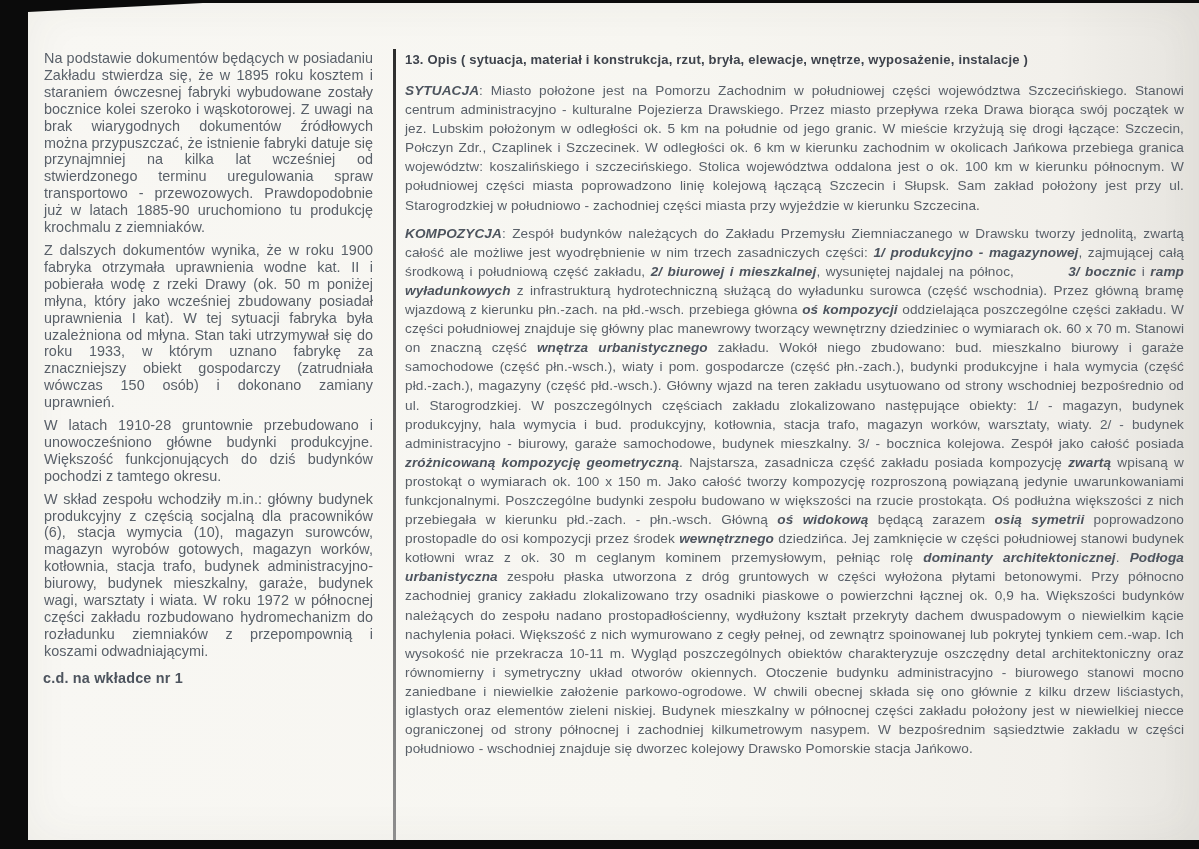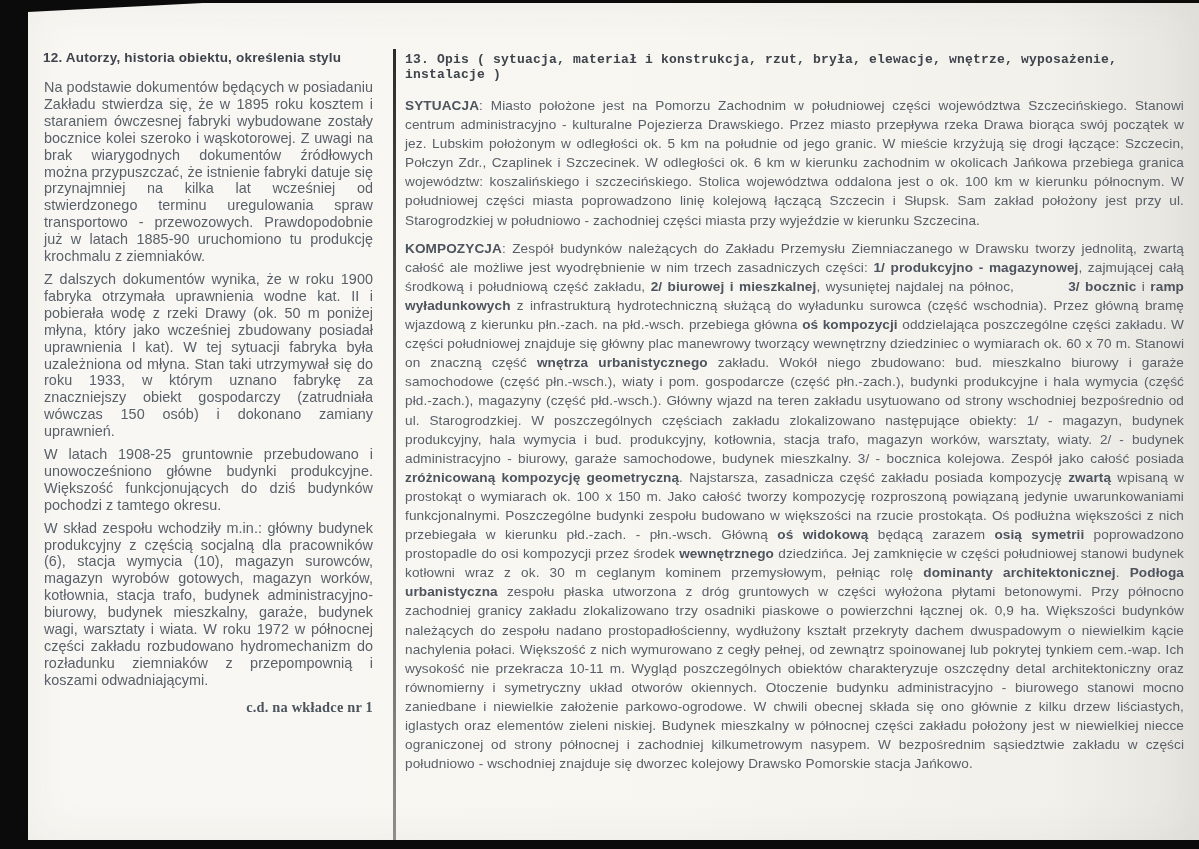--- a/index.html
+++ b/index.html
@@ -27,48 +27,47 @@
     color:#596069;
   }
   .col-right{
     position:absolute;left:377px;top:49px;width:779px;
     color:#596069;
   }
   .heading{
     font-weight:bold;color:#3e434c;letter-spacing:0.2px;
   }
   .col-left .heading{font-size:13.5px;margin-bottom:14px;}
-  .col-right .heading{font-size:13px;margin-bottom:14px;font-family:Liberation Mono, monospace;}
+  .col-right .heading{font-size:13px;margin-bottom:14px;}
   .col-left .para{
     font-size:14.4px;line-height:16.9px;text-align:justify;
     margin:0 0 6px 1px;letter-spacing:0.05px;
   }
   .col-right .para{
     font-size:13.6px;line-height:19.1px;text-align:justify;
     margin:0 0 9px 0;letter-spacing:0.1px;
   }
-  .b{font-weight:bold;color:#4d545e;}
+  .b{font-weight:bold;color:#4d545e;font-style:italic;}
   .footer-note{
     font-weight:bold;font-size:14.4px;color:#4d545e;
-    text-align:right;margin-top:10px;letter-spacing:0.2px;font-family:Liberation Serif, serif;
+    text-align:left;margin-top:10px;letter-spacing:0.2px;
   }
 </style>
 </head>
 <body>
 
 <div class="page">
   <div class="corner-skew"></div>
   <div class="divider"></div>
 
   <div class="col-left">
-    <div class="heading">12. Autorzy, historia obiektu, określenia stylu</div>
     <div class="body">
         <p class="para"><span>Na podstawie dokumentów będących w posiadaniu Zakładu stwierdza się, że w 1895 roku kosztem i staraniem ówczesnej fabryki wybudowane zostały bocznice kolei szeroko i wąskotorowej. Z uwagi na brak wiarygodnych dokumentów źródłowych można przypuszczać, że istnienie fabryki datuje się przynajmniej na kilka lat wcześniej od stwierdzonego terminu uregulowania spraw transportowo - przewozowych. Prawdopodobnie już w latach 1885-90 uruchomiono tu produkcję krochmalu z ziemniaków.</span></p>
         <p class="para"><span>Z dalszych dokumentów wynika, że w roku 1900 fabryka otrzymała uprawnienia wodne kat. II i pobierała wodę z rzeki Drawy (ok. 50 m poniżej młyna, który jako wcześniej zbudowany posiadał uprawnienia I kat). W tej sytuacji fabryka była uzależniona od młyna. Stan taki utrzymywał się do roku 1933, w którym uznano fabrykę za znaczniejszy obiekt gospodarczy (zatrudniała wówczas 150 osób) i dokonano zamiany uprawnień.</span></p>
-        <p class="para"><span>W latach 1908-25 gruntownie przebudowano i unowocześniono główne budynki produkcyjne. Większość funkcjonujących do dziś budynków pochodzi z tamtego okresu.</span></p>
+        <p class="para"><span>W latach 1910-28 gruntownie przebudowano i unowocześniono główne budynki produkcyjne. Większość funkcjonujących do dziś budynków pochodzi z tamtego okresu.</span></p>
         <p class="para"><span>W skład zespołu wchodziły m.in.: główny budynek produkcyjny z częścią socjalną dla pracowników (6), stacja wymycia (10), magazyn surowców, magazyn wyrobów gotowych, magazyn worków, kotłownia, stacja trafo, budynek administracyjno-biurowy, budynek mieszkalny, garaże, budynek wagi, warsztaty i wiata. W roku 1972 w północnej części zakładu rozbudowano hydromechanizm do rozładunku ziemniaków z przepompownią i koszami odwadniającymi.</span></p>
       </div>
     <div class="footer-note">c.d. na wkładce nr 1</div>
   </div>
 
   <div class="col-right">
     <div class="heading">13. Opis ( sytuacja, materiał i konstrukcja, rzut, bryła, elewacje, wnętrze, wyposażenie, instalacje )</div>
     <div class="body">
         <p class="para"><span class="b">SYTUACJA</span><span>: Miasto położone jest na Pomorzu Zachodnim w południowej części województwa Szczecińskiego. Stanowi centrum administracyjno - kulturalne Pojezierza Drawskiego. Przez miasto przepływa rzeka Drawa biorąca swój początek w jez. Lubskim położonym w odległości ok. 5 km na południe od jego granic. W mieście krzyżują się drogi łączące: Szczecin, Połczyn Zdr., Czaplinek i Szczecinek. W odległości ok. 6 km w kierunku zachodnim w okolicach Jańkowa przebiega granica województw: koszalińskiego i szczecińskiego. Stolica województwa oddalona jest o ok. 100 km w kierunku północnym. W południowej części miasta poprowadzono linię kolejową łączącą Szczecin i Słupsk. Sam zakład położony jest przy ul. Starogrodzkiej w południowo - zachodniej części miasta przy wyjeździe w kierunku Szczecina.</span></p>
         <p class="para"><span class="b">KOMPOZYCJA</span><span>: Zespół budynków należących do Zakładu Przemysłu Ziemniaczanego w Drawsku tworzy jednolitą, zwartą całość ale możliwe jest wyodrębnienie w nim trzech zasadniczych części: </span><span class="b">1/  produkcyjno - magazynowej</span><span>, zajmującej całą środkową i południową część zakładu, </span><span class="b">2/ biurowej i mieszkalnej</span><span>, wysuniętej najdalej na północ, &nbsp;&nbsp;&nbsp;&nbsp;&nbsp;&nbsp;&nbsp;&nbsp; </span><span class="b">3/ bocznic</span><span> i </span><span class="b">ramp wyładunkowych</span><span> z infrastrukturą hydrotechniczną służącą do wyładunku surowca (część wschodnia). Przez główną bramę wjazdową z kierunku płn.-zach. na płd.-wsch. przebiega główna </span><span class="b">oś kompozycji</span><span> oddzielająca poszczególne części zakładu. W części południowej znajduje się główny plac manewrowy tworzący wewnętrzny dziedziniec o wymiarach ok. 60 x 70 m. Stanowi on znaczną część </span><span class="b">wnętrza urbanistycznego</span><span> zakładu. Wokół niego zbudowano: bud. mieszkalno biurowy i garaże samochodowe (część płn.-wsch.), wiaty i pom. gospodarcze (część płn.-zach.), budynki produkcyjne i hala wymycia (część płd.-zach.), magazyny (część płd.-wsch.). Główny wjazd na teren zakładu usytuowano od strony wschodniej bezpośrednio od ul. Starogrodzkiej. W poszczególnych częściach zakładu zlokalizowano następujące obiekty: 1/ - magazyn, budynek produkcyjny, hala wymycia i bud. produkcyjny, kotłownia, stacja trafo, magazyn worków, warsztaty, wiaty. 2/ - budynek administracyjno - biurowy, garaże samochodowe, budynek mieszkalny. 3/ - bocznica kolejowa. Zespół jako całość posiada </span><span class="b">zróżnicowaną kompozycję geometryczną</span><span>. Najstarsza, zasadnicza część zakładu posiada kompozycję </span><span class="b">zwartą</span><span> wpisaną w prostokąt o wymiarach ok. 100 x 150 m. Jako całość tworzy kompozycję rozproszoną powiązaną jedynie uwarunkowaniami funkcjonalnymi. Poszczególne budynki zespołu budowano w większości na rzucie prostokąta. Oś podłużna większości z nich przebiegała w kierunku płd.-zach. - płn.-wsch. Główną </span><span class="b">oś widokową</span><span> będącą zarazem </span><span class="b">osią symetrii</span><span> poprowadzono prostopadle do osi kompozycji przez środek </span><span class="b">wewnętrznego</span><span> dziedzińca. Jej zamknięcie w części południowej stanowi budynek kotłowni wraz z ok. 30 m ceglanym kominem przemysłowym, pełniąc rolę </span><span class="b">dominanty architektonicznej</span><span>. </span><span class="b">Podłoga urbanistyczna</span><span> zespołu płaska utworzona z dróg gruntowych w części wyłożona płytami betonowymi. Przy północno zachodniej granicy zakładu zlokalizowano trzy osadniki piaskowe o powierzchni łącznej ok. 0,9 ha. Większości budynków należących do zespołu nadano prostopadłościenny, wydłużony kształt przekryty dachem dwuspadowym o niewielkim kącie nachylenia połaci. Większość z nich wymurowano z cegły pełnej, od zewnątrz spoinowanej lub pokrytej tynkiem cem.-wap. Ich wysokość nie przekracza 10-11 m. Wygląd poszczególnych obiektów charakteryzuje oszczędny detal architektoniczny oraz równomierny i symetryczny układ otworów okiennych. Otoczenie budynku administracyjno - biurowego stanowi mocno zaniedbane i niewielkie założenie parkowo-ogrodowe. W chwili obecnej składa się ono głównie z kilku drzew liściastych, iglastych oraz elementów zieleni niskiej. Budynek mieszkalny w północnej części zakładu położony jest w niewielkiej niecce ograniczonej od strony północnej i zachodniej kilkumetrowym nasypem. W bezpośrednim sąsiedztwie zakładu w części południowo - wschodniej znajduje się dworzec kolejowy Drawsko Pomorskie stacja Jańkowo.</span></p>

